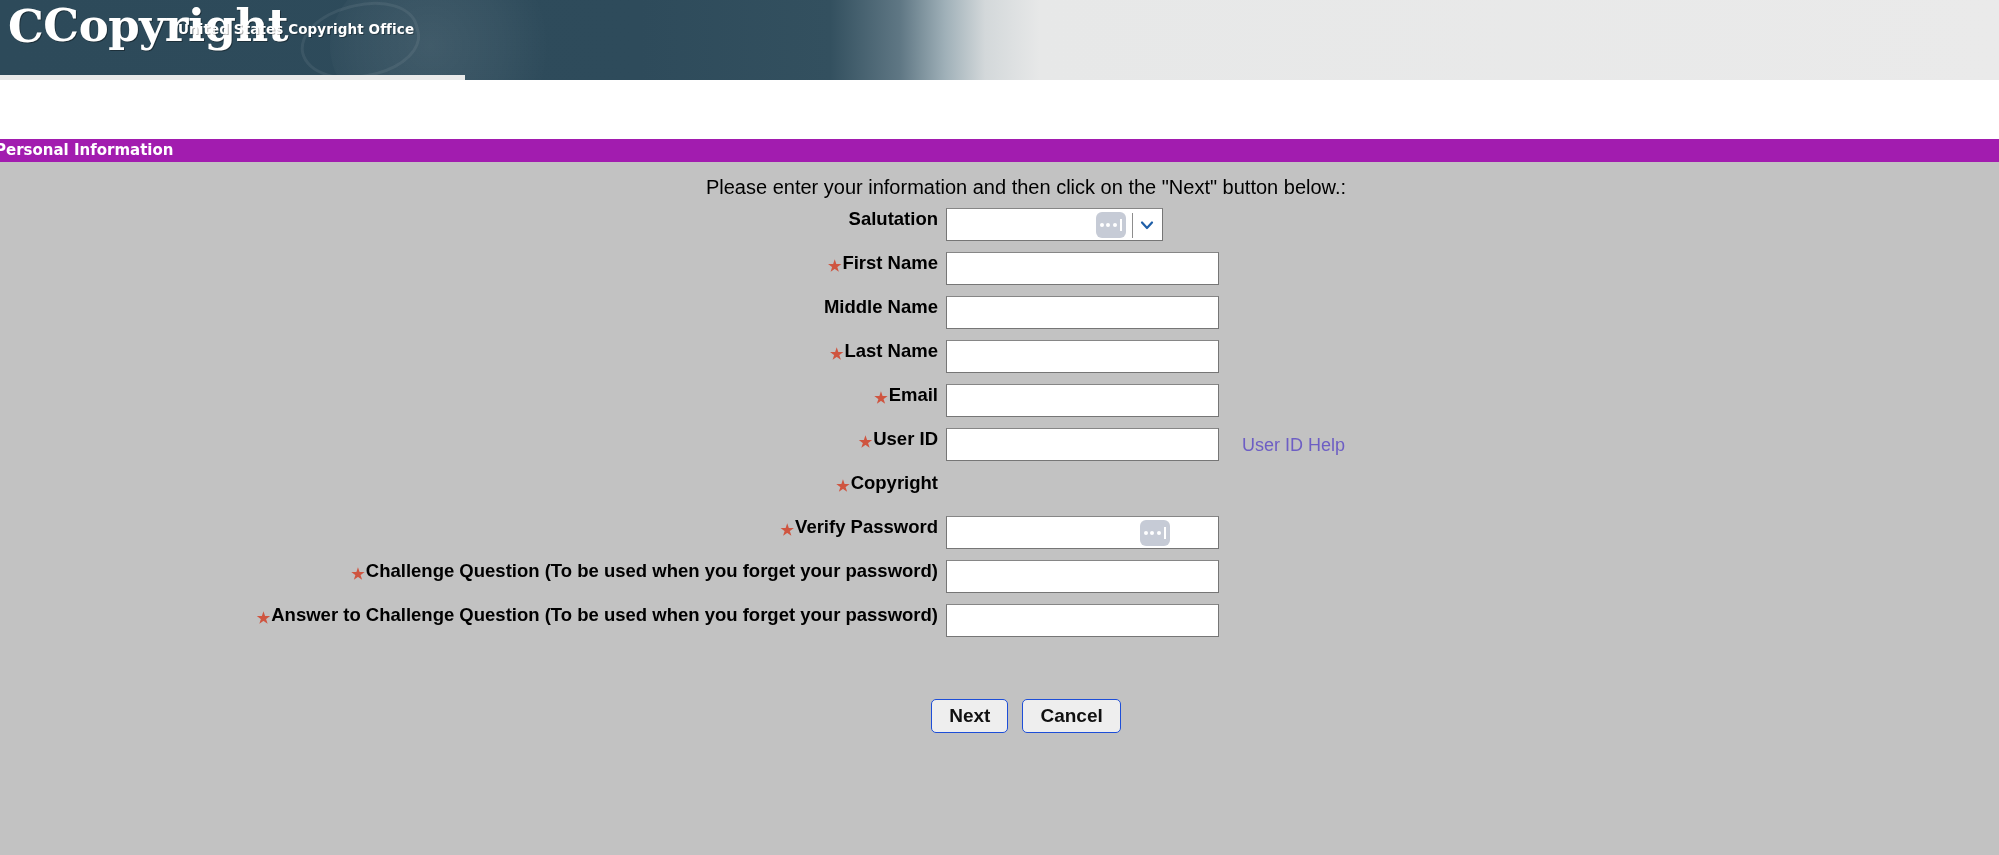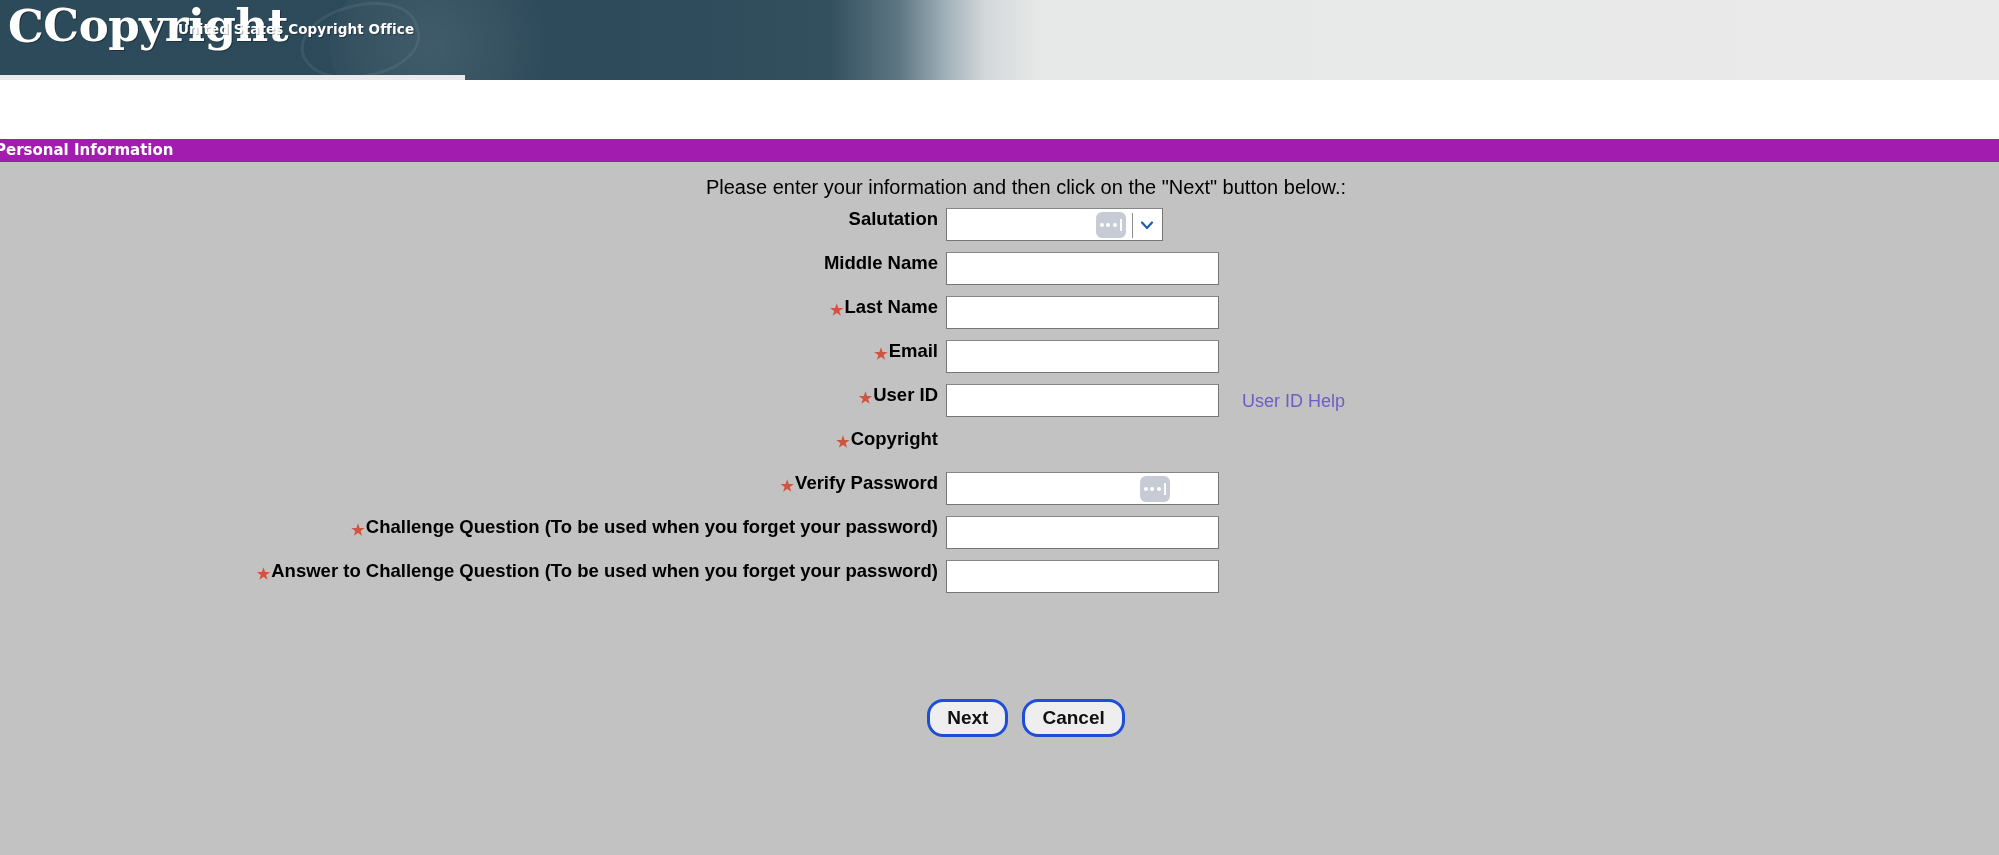--- a/index.html
+++ b/index.html
@@ -248,22 +248,22 @@
     position: absolute;
     left: 0; top: 537px;
     width: 1999px;
     display: flex;
     justify-content: center;
     gap: 14px;
     padding-left: 53px;
   }
   .btn {
     background: #eeeeee;
-    border: 3px solid #1d4ed8;
-    border-radius: 16px;
+    border: 1px solid #1d4ed8;
+    border-radius: 5px;
     font-family: "Liberation Sans", sans-serif;
     font-weight: bold;
     font-size: 19px;
     color: #101010;
     padding: 5px 17px 6px;
     cursor: pointer;
     line-height: 21px;
   }
 </style>
 </head>
@@ -304,20 +304,28 @@
               <span class="caret"></span>
           </div>
           <div class="select-sep"></div>
           <svg class="select-caret" viewBox="0 0 16 16">
               <path d="M3 5.5 L8 11 L13 5.5" fill="none" stroke="#1f5fa8" stroke-width="2.2" stroke-linecap="round" stroke-linejoin="round"></path>
             </svg>
         </div>
       </div>
     </div>
 
+    <div class="row">
+      <div class="label-cell">
+        <span class="req-star">★</span><span>First Name</span>
+      </div>
+      <div class="field-cell">
+        <input class="txt" type="text" value="" style="">
+      </div>
+    </div>
 
     <div class="row">
       <div class="label-cell">
         <span>Middle Name</span>
       </div>
       <div class="field-cell">
         <input class="txt" type="text" value="" style="">
       </div>
     </div>
 

